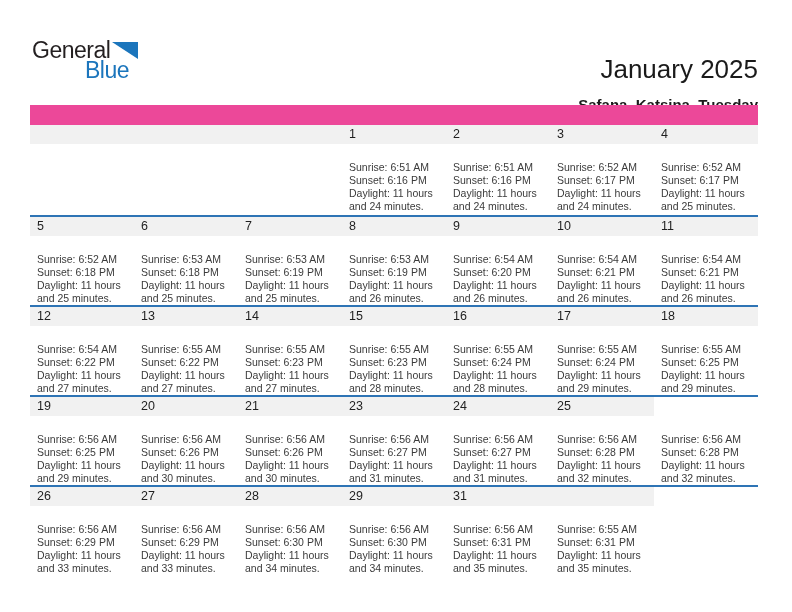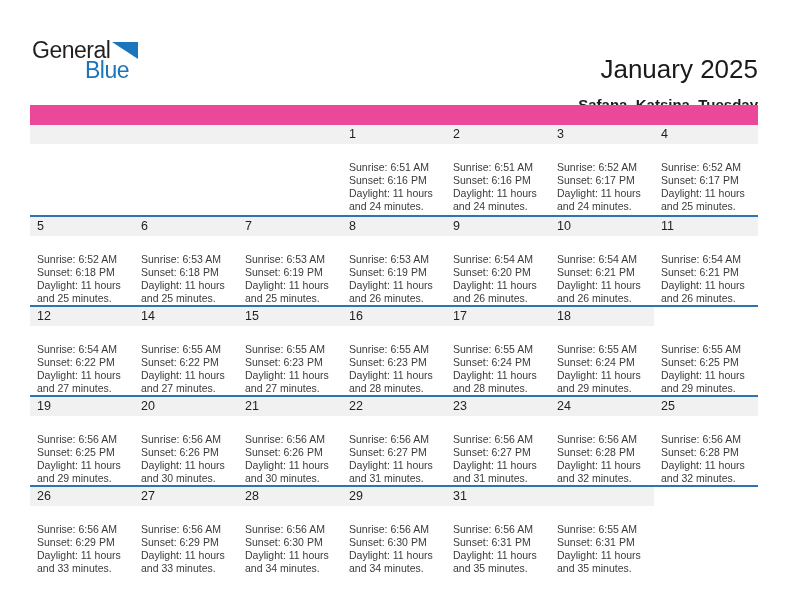--- a/index.html
+++ b/index.html
@@ -167,20 +167,21 @@
             <div class="detail-cell">
               <div>Sunrise: 6:54 AM</div>
               <div>Sunset: 6:21 PM</div>
               <div>Daylight: 11 hours and 26 minutes.</div>
             </div>
           </div>
         </div>
         <div class="week-row">
           <div class="band">
             <div class="daynum-cell">12</div>
+            <div class="daynum-cell">13</div>
             <div class="daynum-cell">14</div>
             <div class="daynum-cell">15</div>
             <div class="daynum-cell">16</div>
             <div class="daynum-cell">17</div>
             <div class="daynum-cell">18</div>
           </div>
           <div class="details">
             <div class="detail-cell">
               <div>Sunrise: 6:54 AM</div>
               <div>Sunset: 6:22 PM</div>
@@ -216,21 +217,20 @@
               <div>Sunset: 6:25 PM</div>
               <div>Daylight: 11 hours and 29 minutes.</div>
             </div>
           </div>
         </div>
         <div class="week-row">
           <div class="band">
             <div class="daynum-cell">19</div>
             <div class="daynum-cell">20</div>
             <div class="daynum-cell">21</div>
-            <div class="daynum-cell">22</div>
             <div class="daynum-cell">23</div>
             <div class="daynum-cell">24</div>
             <div class="daynum-cell">25</div>
           </div>
           <div class="details">
             <div class="detail-cell">
               <div>Sunrise: 6:56 AM</div>
               <div>Sunset: 6:25 PM</div>
               <div>Daylight: 11 hours and 29 minutes.</div>
             </div>

